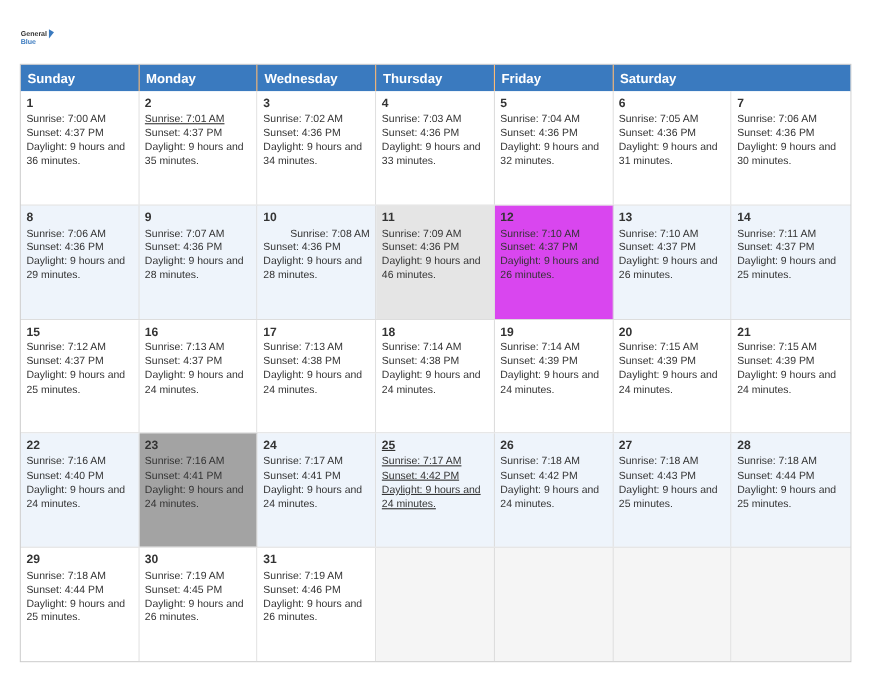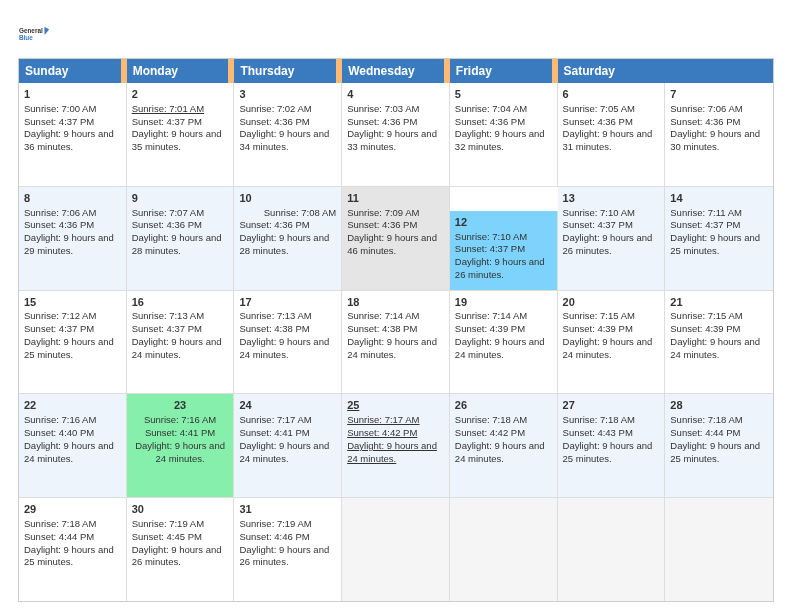--- a/index.html
+++ b/index.html
@@ -54,21 +54,21 @@
     .cal-header {
       display: grid;
       grid-template-columns: repeat(7, 1fr);
       background: #3a7abf;
     }
     .cal-header-cell {
       color: #fff;
       font-size: 12px;
       font-weight: bold;
       padding: 5px 6px;
-      border-right: 6px solid #fdba74;
+      border-right: 1px solid #fdba74;
       text-align: left;
     }
     .cal-header-cell:last-child { border-right: none; }
     .cal-body {
       flex: 1;
       display: flex;
       flex-direction: column;
     }
     .cal-row {
       display: grid;
@@ -113,22 +113,22 @@
     <div class="title-block">
       <div class="main-title"></div>
       <div class="subtitle"></div>
     </div>
   </div>
 
   <div class="calendar">
     <div class="cal-header" id="cal-header-row">
         <div class="cal-header-cell">Sunday</div>
         <div class="cal-header-cell">Monday</div>
+        <div class="cal-header-cell">Wednesday</div>
         <div class="cal-header-cell">Thursday</div>
-        <div class="cal-header-cell">Wednesday</div>
         <div class="cal-header-cell">Friday</div>
         <div class="cal-header-cell">Saturday</div>
       </div>
     <div class="cal-body" id="cal-body">
         <div class="cal-row">
           <div class="cal-cell">
             <span class="day-num">1</span>
             <span style="display: block;">Sunrise: 7:00 AM</span>
             <span style="display: block;">Sunset: 4:37 PM</span>
             <span style="display: block;">Daylight: 9 hours and 36 minutes.</span>
@@ -188,21 +188,21 @@
             <span style="display: block; text-align: right;">Sunrise: 7:08 AM</span>
             <span style="display: block;">Sunset: 4:36 PM</span>
             <span style="display: block;">Daylight: 9 hours and 28 minutes.</span>
           </div>
           <div class="cal-cell alt" style="background: #e5e5e5;">
             <span class="day-num">11</span>
             <span style="display: block;">Sunrise: 7:09 AM</span>
             <span style="display: block;">Sunset: 4:36 PM</span>
             <span style="display: block;">Daylight: 9 hours and 46 minutes.</span>
           </div>
-          <div class="cal-cell alt" style="background: #7dd3fc; margin-top: 24px;">
+          <div class="cal-cell alt" style="background: #d946ef;">
             <span class="day-num">12</span>
             <span style="display: block;">Sunrise: 7:10 AM</span>
             <span style="display: block;">Sunset: 4:37 PM</span>
             <span style="display: block;">Daylight: 9 hours and 26 minutes.</span>
           </div>
           <div class="cal-cell alt" style="background: rgb(238, 244, 251);">
             <span class="day-num">13</span>
             <span style="display: block;">Sunrise: 7:10 AM</span>
             <span style="display: block;">Sunset: 4:37 PM</span>
             <span style="display: block;">Daylight: 9 hours and 26 minutes.</span>
@@ -258,21 +258,21 @@
             <span style="display: block;">Daylight: 9 hours and 24 minutes.</span>
           </div>
         </div>
         <div class="cal-row">
           <div class="cal-cell alt" style="background: rgb(238, 244, 251);">
             <span class="day-num">22</span>
             <span style="display: block;">Sunrise: 7:16 AM</span>
             <span style="display: block;">Sunset: 4:40 PM</span>
             <span style="display: block;">Daylight: 9 hours and 24 minutes.</span>
           </div>
-          <div class="cal-cell alt" style="background: #86efac; text-align: center;">
+          <div class="cal-cell alt" style="background: #a3a3a3;">
             <span class="day-num">23</span>
             <span style="display: block;">Sunrise: 7:16 AM</span>
             <span style="display: block;">Sunset: 4:41 PM</span>
             <span style="display: block;">Daylight: 9 hours and 24 minutes.</span>
           </div>
           <div class="cal-cell alt" style="background: rgb(238, 244, 251);">
             <span class="day-num">24</span>
             <span style="display: block;">Sunrise: 7:17 AM</span>
             <span style="display: block;">Sunset: 4:41 PM</span>
             <span style="display: block;">Daylight: 9 hours and 24 minutes.</span>

